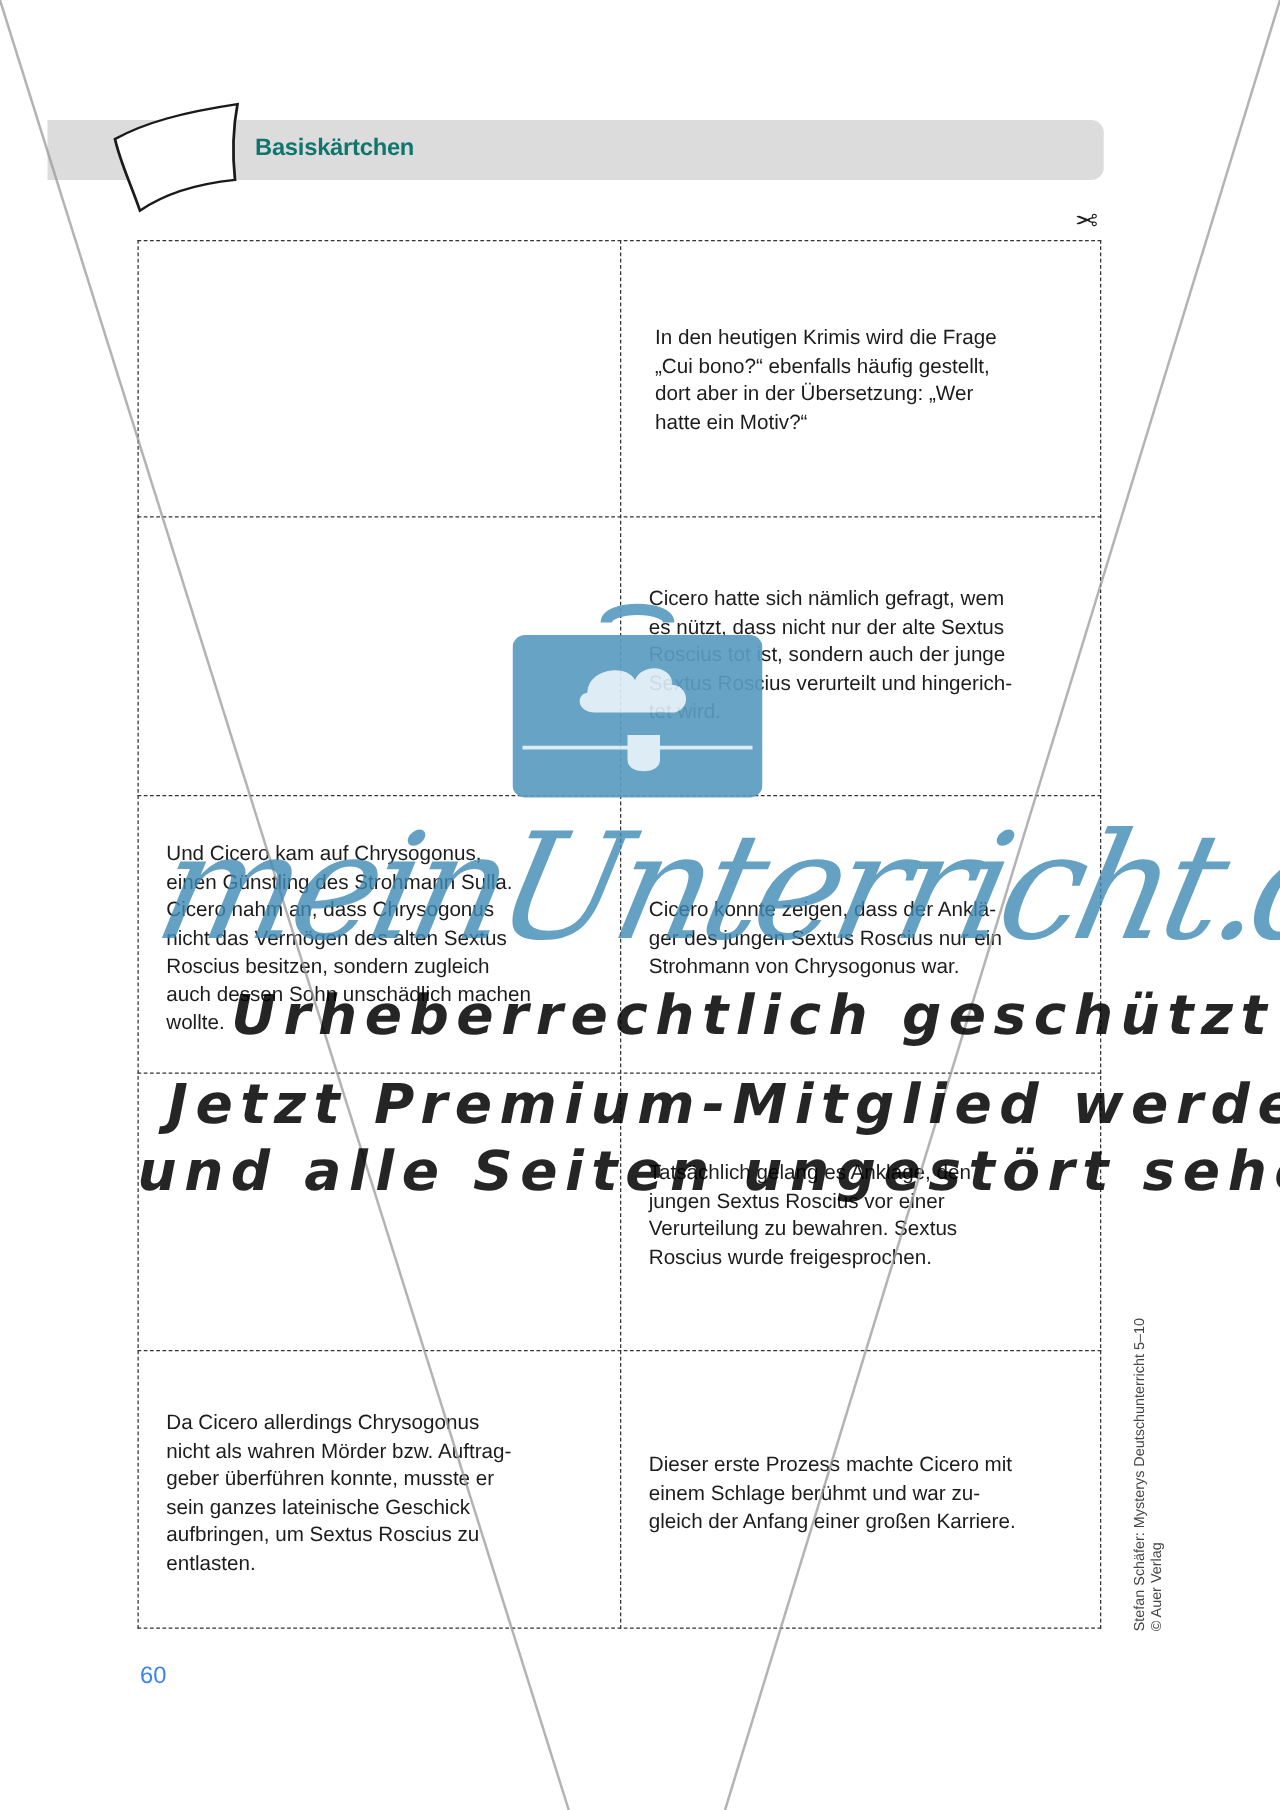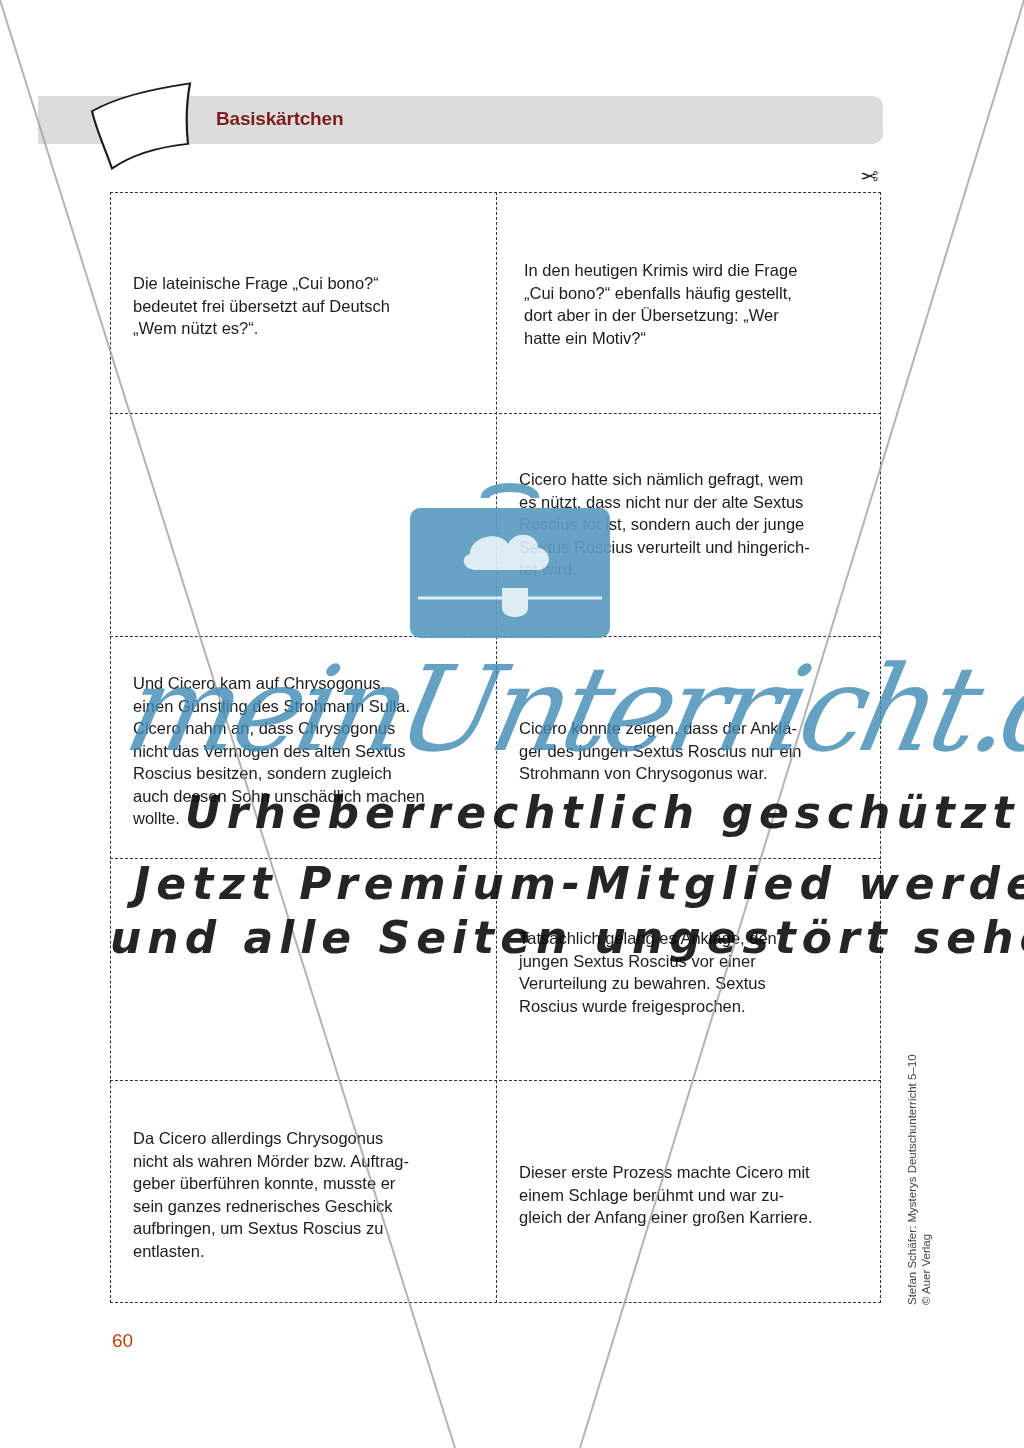--- a/index.html
+++ b/index.html
@@ -1,28 +1,28 @@
 <!DOCTYPE html>
 <html><head>
 <meta charset="utf-8">
 <style>
   html, body { margin:0; padding:0; }
   body { width:1024px; height:1448px; background:#ffffff; position:relative; overflow:hidden;
          font-family:"Liberation Sans", "DejaVu Sans", sans-serif; color:#1a1a1a; }
   .header-bar { position:absolute; left:38px; top:96px; width:845px; height:48px;
                 background:#dcdcdd; border-radius:0 10px 10px 0; }
-  .header-title { position:absolute; left:216px; top:108px; font-size:19px; font-weight:bold; color:#7f1d1d;
+  .header-title { position:absolute; left:204px; top:108px; font-size:19px; font-weight:bold; color:#0f766e;
                   letter-spacing:-0.2px; }
   .flag { position:absolute; left:86px; top:80px; width:110px; height:90px; }
   .scissors { position:absolute; left:860px; top:162px; font-size:22px; color:#222; transform:rotate(180deg); }
   .grid { position:absolute; left:110px; top:192px; width:771px; height:1111px; }
   .hline { position:absolute; left:0; width:771px; height:0; border-top:1.6px dashed #333; }
   .vline { position:absolute; top:0; height:1111px; width:0; border-left:1.6px dashed #333; }
   .card-text { position:absolute; font-size:16.5px; line-height:22.5px; color:#1c1c1c; white-space:pre-line; }
-  .page-number { position:absolute; left:112px; top:1330px; font-size:19px; color:#c2410c; }
+  .page-number { position:absolute; left:112px; top:1330px; font-size:19px; color:#3b82f6; }
   .credit { position:absolute; left:905px; top:1305px; transform-origin:0 0; transform:rotate(-90deg);
             font-size:11.5px; line-height:14px; color:#444; white-space:nowrap; }
   
   .wm-lines { position:absolute; left:0; top:0; width:1024px; height:1448px; pointer-events:none; }
   .wm-logo { position:absolute; left:410px; top:480px; width:200px; height:160px; opacity:0.92; }
   .wm-script { position:absolute; left:130px; top:640px; font-family:"DejaVu Serif", serif; font-style:italic;
                font-size:118px; color:#3f8ab4; opacity:0.8; letter-spacing:-6px; white-space:nowrap;
                transform:skewX(-12deg); }
   .wm-text { position:absolute; font-family:"DejaVu Sans", sans-serif; font-weight:bold; color:#000000;
              opacity:0.85; white-space:nowrap; letter-spacing:6px;font-style:italic; }
@@ -45,23 +45,20 @@
   <div class="hline" style="top:0"></div>
   <div class="hline" style="top:221px"></div>
   <div class="hline" style="top:444px"></div>
   <div class="hline" style="top:666px"></div>
   <div class="hline" style="top:888px"></div>
   <div class="hline" style="top:1110px"></div>
   <div class="vline" style="left:0"></div>
   <div class="vline" style="left:386px"></div>
   <div class="vline" style="left:770px"></div>
 
-  <div class="card-text" style="left:23px; top:80px">Die lateinische Frage „Cui bono?“
-bedeutet frei übersetzt auf Deutsch
-„Wem nützt es?“.</div>
   <div class="card-text" style="left:414px; top:67px">In den heutigen Krimis wird die Frage
 „Cui bono?“ ebenfalls häufig gestellt,
 dort aber in der Übersetzung: „Wer
 hatte ein Motiv?“</div>
   <div class="card-text" style="left:409px; top:276px">Cicero hatte sich nämlich gefragt, wem
 es nützt, dass nicht nur der alte Sextus
 Roscius tot ist, sondern auch der junge
 Sextus Roscius verurteilt und hingerich-
 tet wird.</div>
   <div class="card-text" style="left:23px; top:480px">Und Cicero kam auf Chrysogonus,
@@ -74,21 +71,21 @@
   <div class="card-text" style="left:409px; top:525px">Cicero konnte zeigen, dass der Anklä-
 ger des jungen Sextus Roscius nur ein
 Strohmann von Chrysogonus war.</div>
   <div class="card-text" style="left:409px; top:735px">Tatsächlich gelang es Anklage, den
 jungen Sextus Roscius vor einer
 Verurteilung zu bewahren. Sextus
 Roscius wurde freigesprochen.</div>
   <div class="card-text" style="left:23px; top:935px">Da Cicero allerdings Chrysogonus
 nicht als wahren Mörder bzw. Auftrag-
 geber überführen konnte, musste er
-sein ganzes rednerisches Geschick
+sein ganzes lateinische Geschick
 aufbringen, um Sextus Roscius zu
 entlasten.</div>
   <div class="card-text" style="left:409px; top:969px">Dieser erste Prozess machte Cicero mit
 einem Schlage berühmt und war zu-
 gleich der Anfang einer großen Karriere.</div>
 </div>
 
 <div class="page-number">60</div>
 <div class="credit">
   <div>Stefan Schäfer: Mysterys Deutschunterricht 5–10</div>

